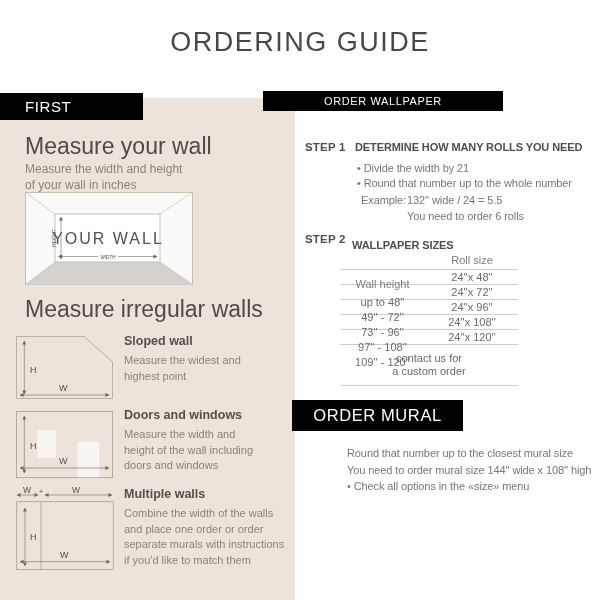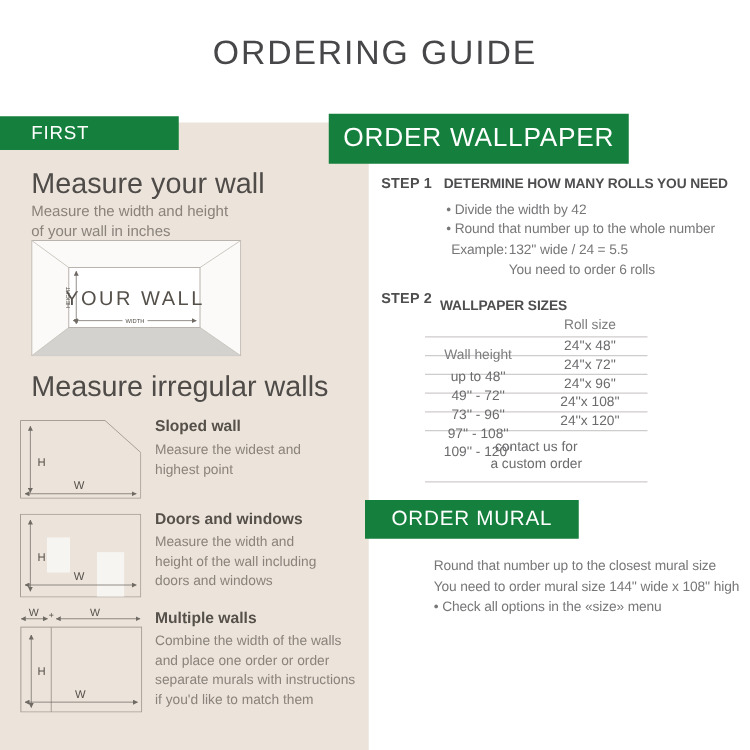--- a/index.html
+++ b/index.html
@@ -15,25 +15,25 @@
   .page-title{
     left:0;top:27px;width:600px;text-align:center;
     font-size:27px;letter-spacing:1.5px;color:#47474a;font-weight:400;
   }
 
   
   .left-panel{left:0;top:98px;width:295px;height:502px;background:#ece4db;}
 
   
   .bar{
-    background:#15803d;color:#ffffff;display:flex;align-items:center;
+    background:#000000;color:#ffffff;display:flex;align-items:center;
     box-sizing:border-box;letter-spacing:0.6px;text-align:right;
   }
   .first-bar{left:0;top:93px;width:143px;height:27px;font-size:15px;padding-left:25px;}
-  .wallpaper-bar{left:263px;top:91px;width:240px;height:40px;font-size:21px;justify-content:center;}
+  .wallpaper-bar{left:263px;top:91px;width:240px;height:20px;font-size:11px;justify-content:center;}
   .mural-bar{left:292px;top:400px;width:171px;height:31px;font-size:16.5px;justify-content:center;}
 
   
   .h-left{font-size:23px;color:#4e4b48;font-weight:400;}
   .h-measure-wall{left:25px;top:133px;}
   .p-measure-wall{left:25px;top:161px;font-size:12px;line-height:16px;color:#8a837b;white-space:pre-line;}
   .h-irregular{left:25px;top:296px;}
 
   .item-text{width:172px;}
   .item-title{font-size:12.5px;font-weight:bold;color:#55504a;}
@@ -183,21 +183,21 @@
 <div class="abs item-text multi-text">
   <div class="item-title">Multiple walls</div>
   <div class="item-body">Combine the width of the walls
 and place one order or order
 separate murals with instructions
 if you'd like to match them</div>
 </div>
 
 <div class="abs step-label step1-label">STEP 1</div>
 <div class="abs step-title step1-title">DETERMINE HOW MANY ROLLS YOU NEED</div>
-<div class="abs rtext bullet bullet1">Divide the width by 42</div>
+<div class="abs rtext bullet bullet1">Divide the width by 21</div>
 <div class="abs rtext bullet bullet2">Round that number up to the whole number</div>
 <div class="abs rtext ex-label">Example:</div>
 <div class="abs rtext ex-value">132'' wide / 24 = 5.5</div>
 <div class="abs rtext ex-result">You need to order 6 rolls</div>
 
 <div class="abs step-label step2-label">STEP 2</div>
 <div class="abs step-title step2-title">WALLPAPER SIZES</div>
 
 <div class="abs size-table">
   <div class="t-row header">

